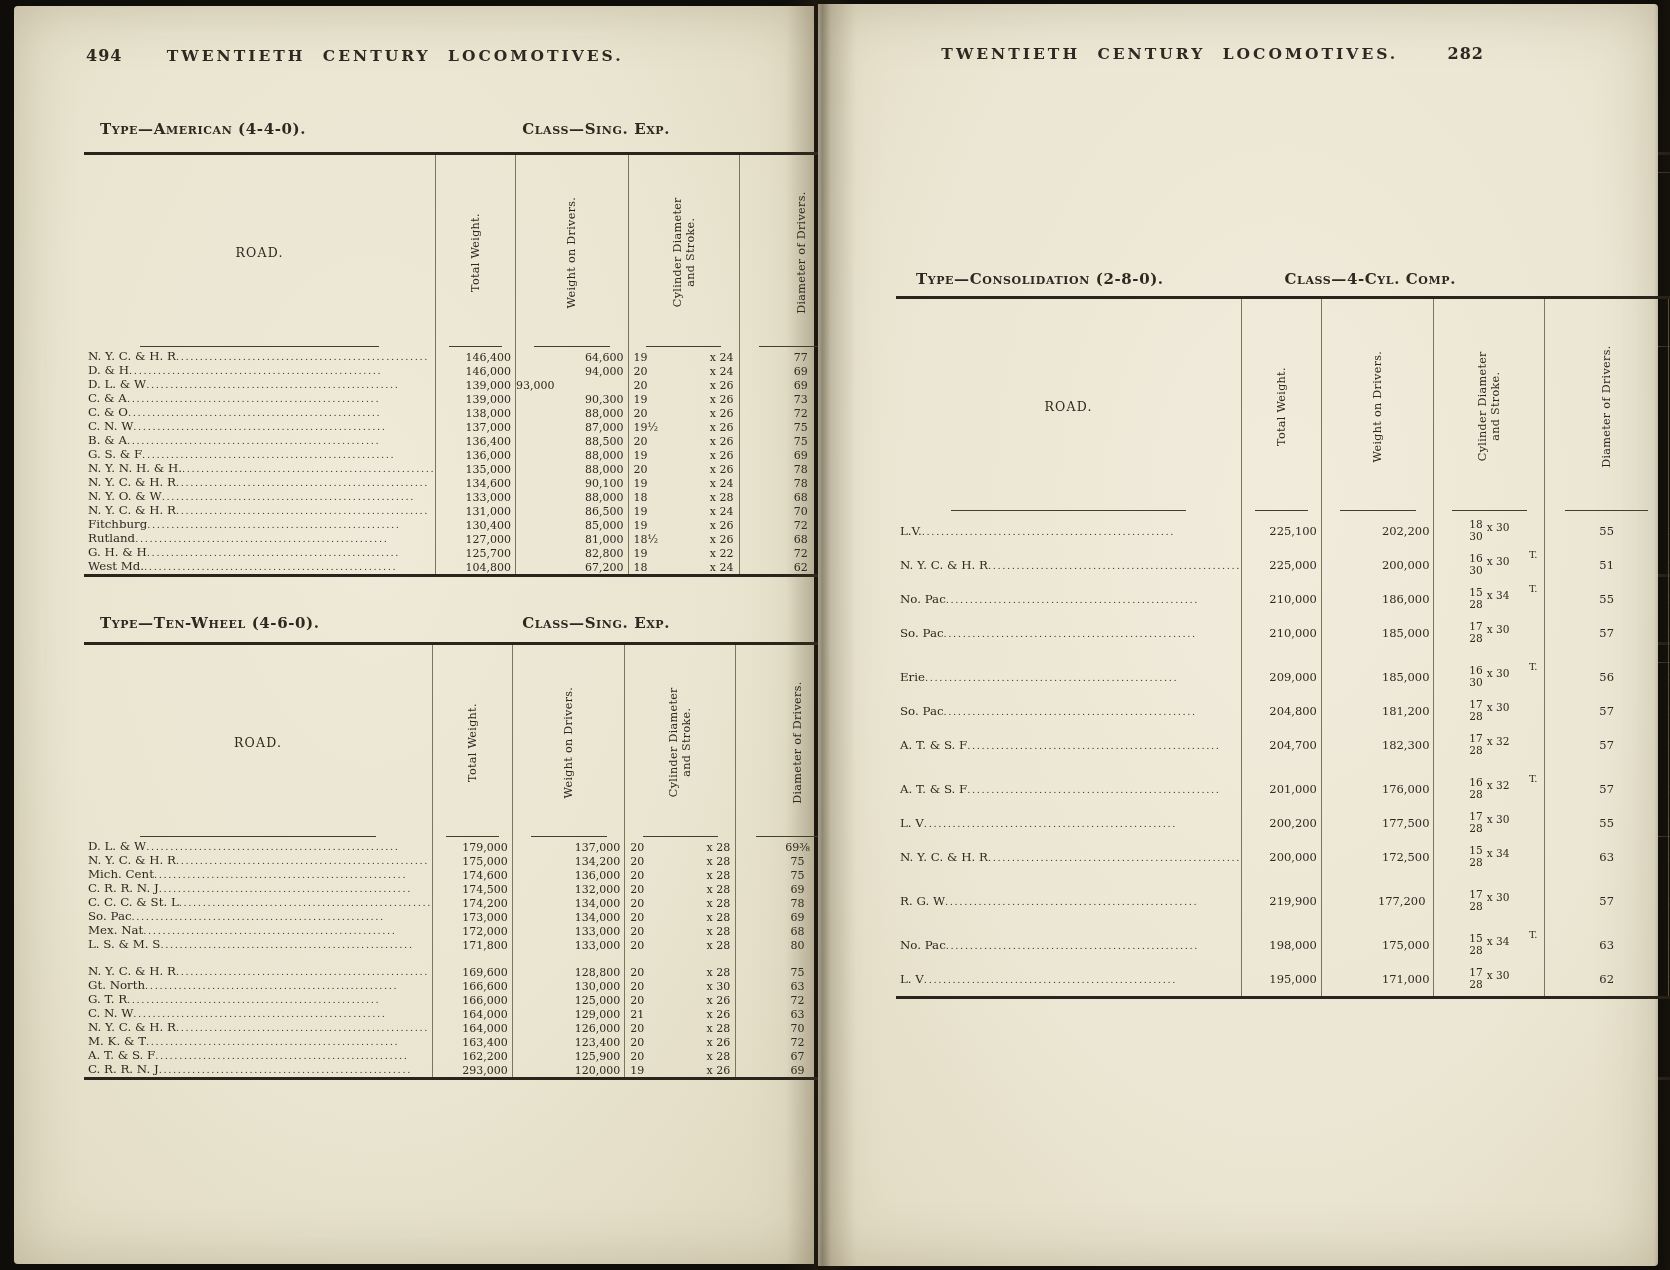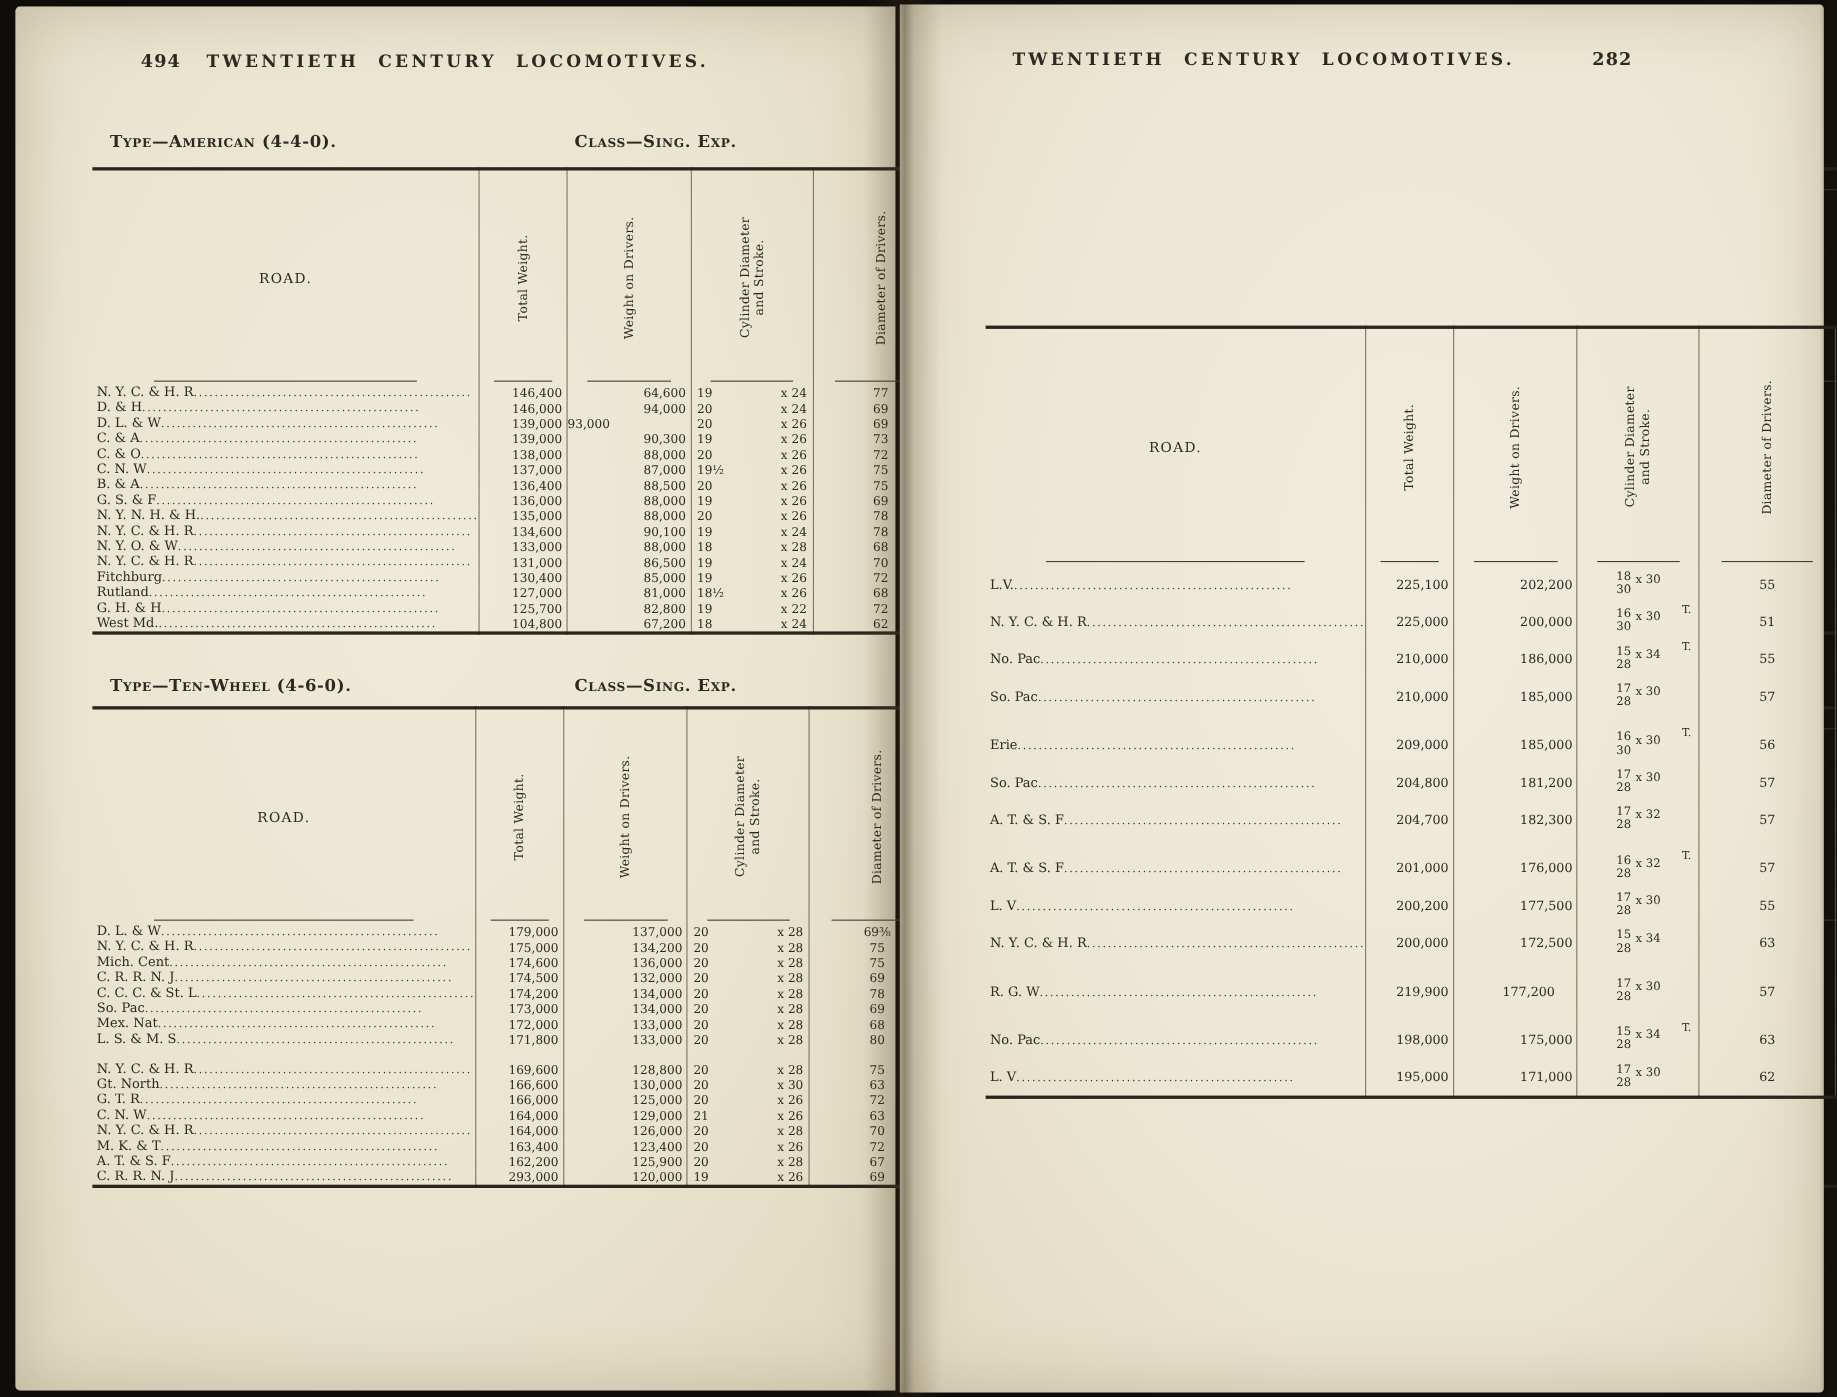--- a/index.html
+++ b/index.html
@@ -11,21 +11,21 @@
     border-radius:4px 0 0 4px;}
   .page-right{left:818px;top:4px;width:840px;height:1262px;
     background:radial-gradient(ellipse at 55% 40%, #f0ebdb 0%, #ece7d4 55%, #e0d9c1 100%);
     border-radius:0 4px 4px 0;}
   .gutter{position:absolute;left:786px;top:0;width:70px;height:1270px;pointer-events:none;
     background:linear-gradient(to right, rgba(60,48,25,0) 0%, rgba(74,60,32,.22) 42%, rgba(38,30,14,.4) 52%, rgba(74,60,32,.18) 64%, rgba(0,0,0,0) 100%);}
   .edgeR{position:absolute;right:0;top:0;width:16px;height:1270px;pointer-events:none;
     background:linear-gradient(to right, rgba(0,0,0,0), rgba(30,24,12,.45));}
 
   .pg-header{position:absolute;display:flex;align-items:baseline;}
-  .pg-num{font-size:16px;font-weight:600;letter-spacing:1px;margin-left:42px;}
+  .pg-num{font-size:16px;font-weight:600;letter-spacing:1px;}
   .pg-title{flex:1;text-align:center;font-size:15.5px;font-weight:600;letter-spacing:3px;word-spacing:9px;}
 
   .caps{position:absolute;display:flex;justify-content:space-between;
     font-variant:small-caps;font-size:15px;font-weight:600;letter-spacing:.6px;}
 
   
   table.dt{border-collapse:collapse;table-layout:fixed;border-top:3px solid #2a251c;border-bottom:3px solid #2a251c;}
   .dt th,.dt td{border-left:1px solid #7d745b;padding:0;font-weight:normal;vertical-align:middle;overflow:hidden;}
   .dt th:first-child,.dt td:first-child{border-left:none;}
   .dt th{position:relative;}
@@ -1101,20 +1101,24 @@
       </div>
   </div>
 
   <div class="page page-right">
     <div class="pg-header" style="left:40px;top:40px;width:626px;">
       <span style="width:34px;"></span>
       <span class="pg-title">TWENTIETH CENTURY LOCOMOTIVES.</span>
       <span class="pg-num">282</span>
     </div>
 
+    <div class="caps" style="left:98px;top:266px;width:540px;">
+      <span>Type—Consolidation (2-8-0).</span>
+      <span>Class—4-Cyl. Comp.</span>
+    </div>
     <div style="position:absolute;left:78px;top:292px;">
         <table class="dt tbl-right">
           <colgroup>
             <col style="width: 140px;">
             <col style="width: 52px;">
             <col style="width: 50px;">
             <col style="width: 60px;">
             <col style="width: 30px;">
             <col style="width: 32px;">
           </colgroup>
@@ -1386,21 +1390,21 @@
               <td></td>
             </tr>
             <tr>
               <td>
                 <div class="rc">
                   <span class="rn">R. G. W</span>
                   <span class="ld"></span>
                 </div>
               </td>
               <td style="text-align: right; padding-right: 4px;">219,900</td>
-              <td style="text-align: right; padding-right: 20px;">177,200</td>
+              <td style="text-align: right; padding-right: 8px;">177,200</td>
               <td style="position: relative;">
                 <div class="c2">
                   <span class="nums">
                     <span class="tp">17</span>
                     <span class="bt">28</span>
                   </span>
                   <span class="x">x 30</span>
                 </div>
               </td>
               <td style="text-align: center;">57</td>

